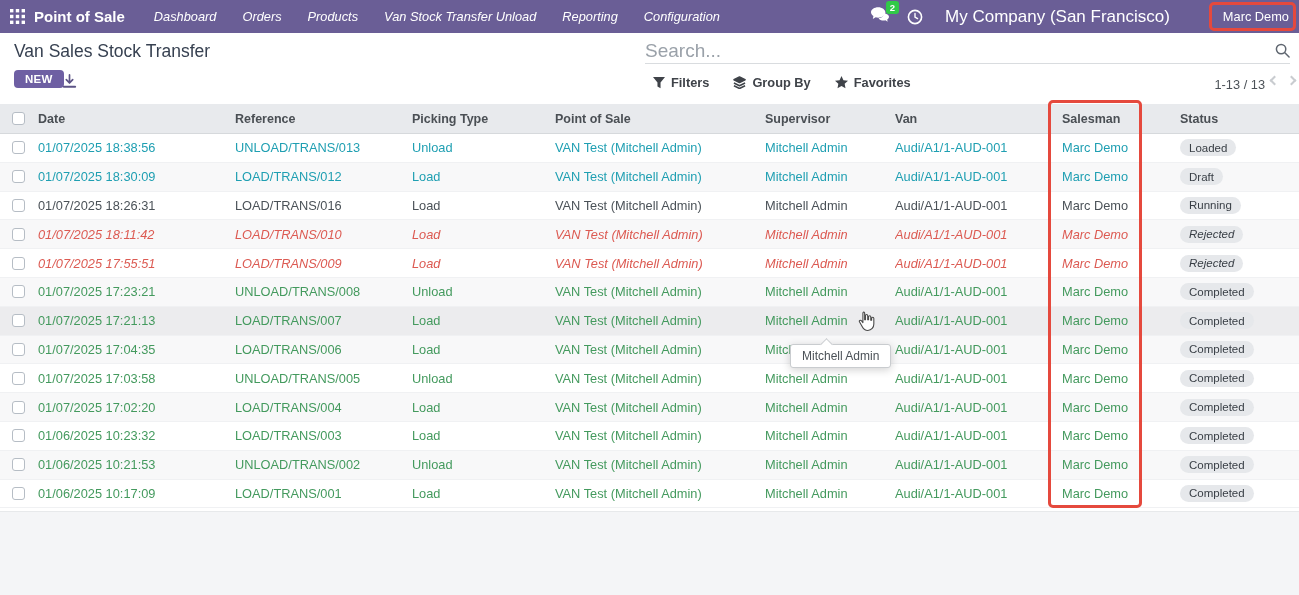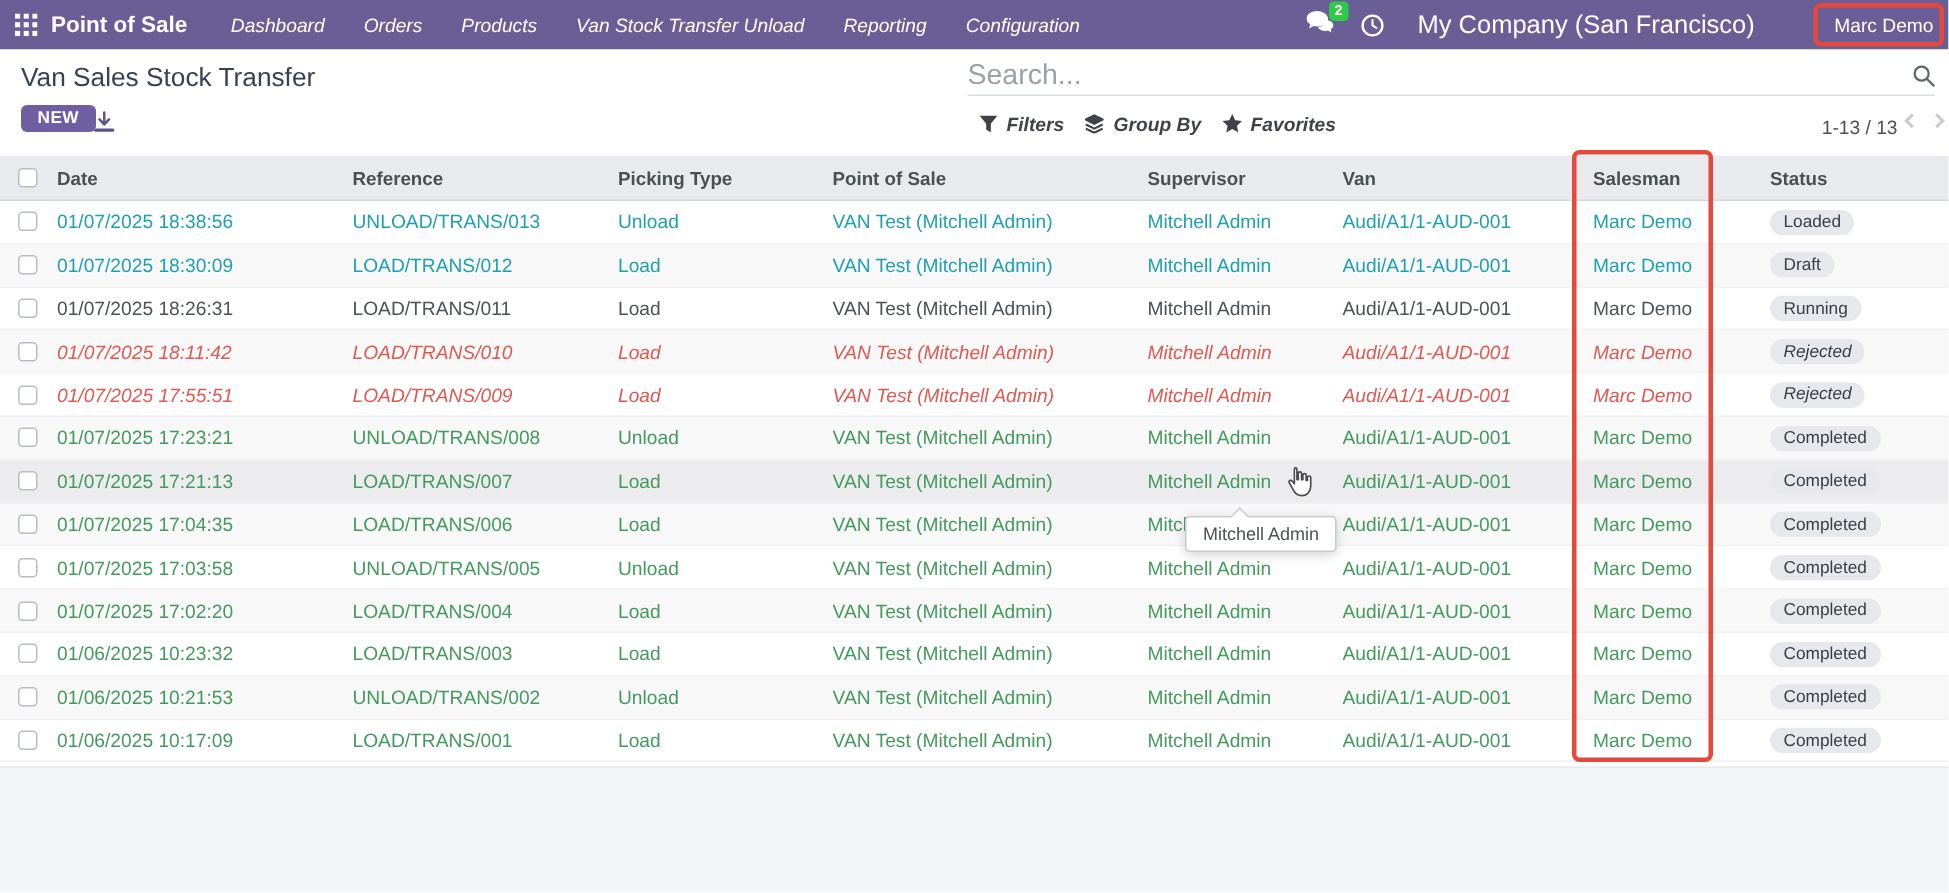--- a/index.html
+++ b/index.html
@@ -32,21 +32,21 @@
   .view-title { position:absolute; left:14px; top:8px; font-size:17.5px; color:#374151; font-weight:400; }
   .search-wrap { position:absolute; left:645px; top:5px; width:645px; height:26px;
     border-bottom:1px solid #d9dcdf; display:flex; align-items:center; }
   .search-input { flex:1; border:none; outline:none; font-size:19px; color:#6d28d9;
     font-family:"Liberation Sans",sans-serif; background:transparent; }
   .search-input::placeholder { color:#9aa1a9; }
   .new-btn { position:absolute; left:14px; top:37px; background:#6e5fa3; color:#fff; border:none;
     font-size:11.5px; font-weight:700; letter-spacing:.3px; padding:3px 11px; border-radius:4px;
     cursor:pointer; font-family:"Liberation Sans",sans-serif; }
   .dl-btn { position:absolute; left:62px; top:41px; background:none; border:none; cursor:pointer; }
-  .facets { position:absolute; left:653px; top:42px; display:flex; gap:14px; align-items:flex-end;font-style:italic; }
+  .facets { position:absolute; left:653px; top:42px; display:flex; gap:24px; align-items:flex-end; }
   .facet { display:flex; align-items:center; gap:6px; font-size:12.8px; font-weight:700;
     color:#3f4349; cursor:pointer; }
   .pager { position:absolute; right:34px; top:44px; font-size:12.8px; color:#4b5157; }
   .pager-nav { position:absolute; right:4px; top:44px; display:flex; gap:10px; }
   .chev { width:7px; height:7px; border-top:2px solid #c9ccd0; border-left:2px solid #c9ccd0;
     cursor:pointer; }
   .chev.prev { transform:rotate(-45deg); }
   .chev.next { transform:rotate(135deg); }
 
   
@@ -241,21 +241,21 @@
         <div class="td">Mitchell Admin</div>
         <div class="td">Audi/A1/1-AUD-001</div>
         <div class="td">Marc Demo</div>
         <div class="td"><span class="badge">Draft</span></div>
       </div>
       <div class="tr grid-row c-dark">
         <div class="cb-cell">
           <span class="cb"></span>
         </div>
         <div class="td">01/07/2025 18:26:31</div>
-        <div class="td">LOAD/TRANS/011</div>
+        <div class="td">LOAD/TRANS/016</div>
         <div class="td">Load</div>
         <div class="td">VAN Test (Mitchell Admin)</div>
         <div class="td">Mitchell Admin</div>
         <div class="td">Audi/A1/1-AUD-001</div>
         <div class="td">Marc Demo</div>
         <div class="td"><span class="badge">Running</span></div>
       </div>
       <div class="tr grid-row c-danger">
         <div class="cb-cell">
           <span class="cb"></span>

